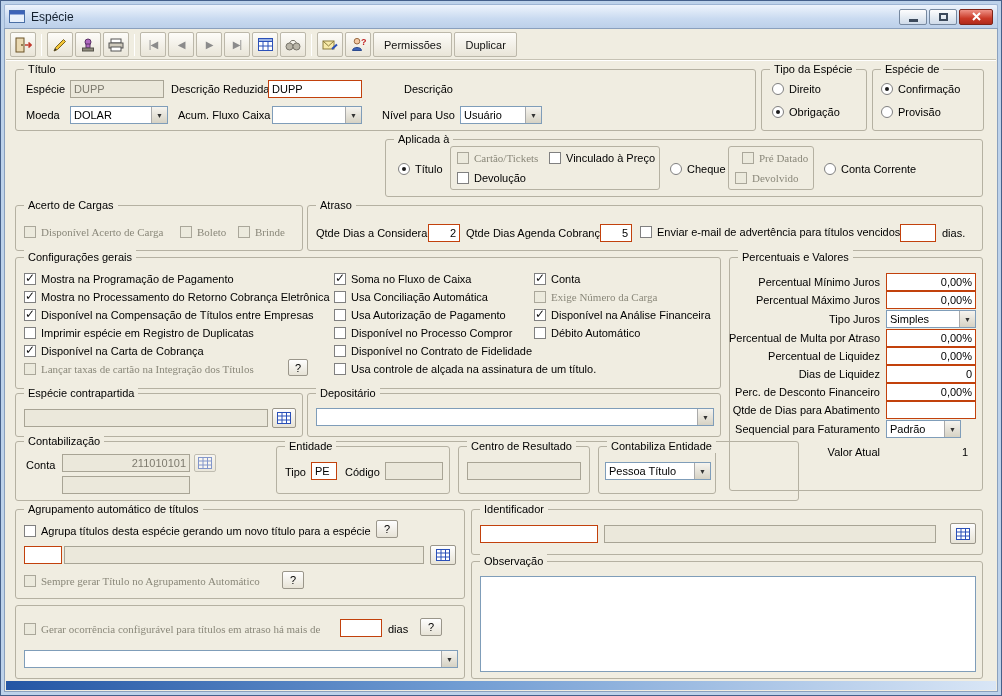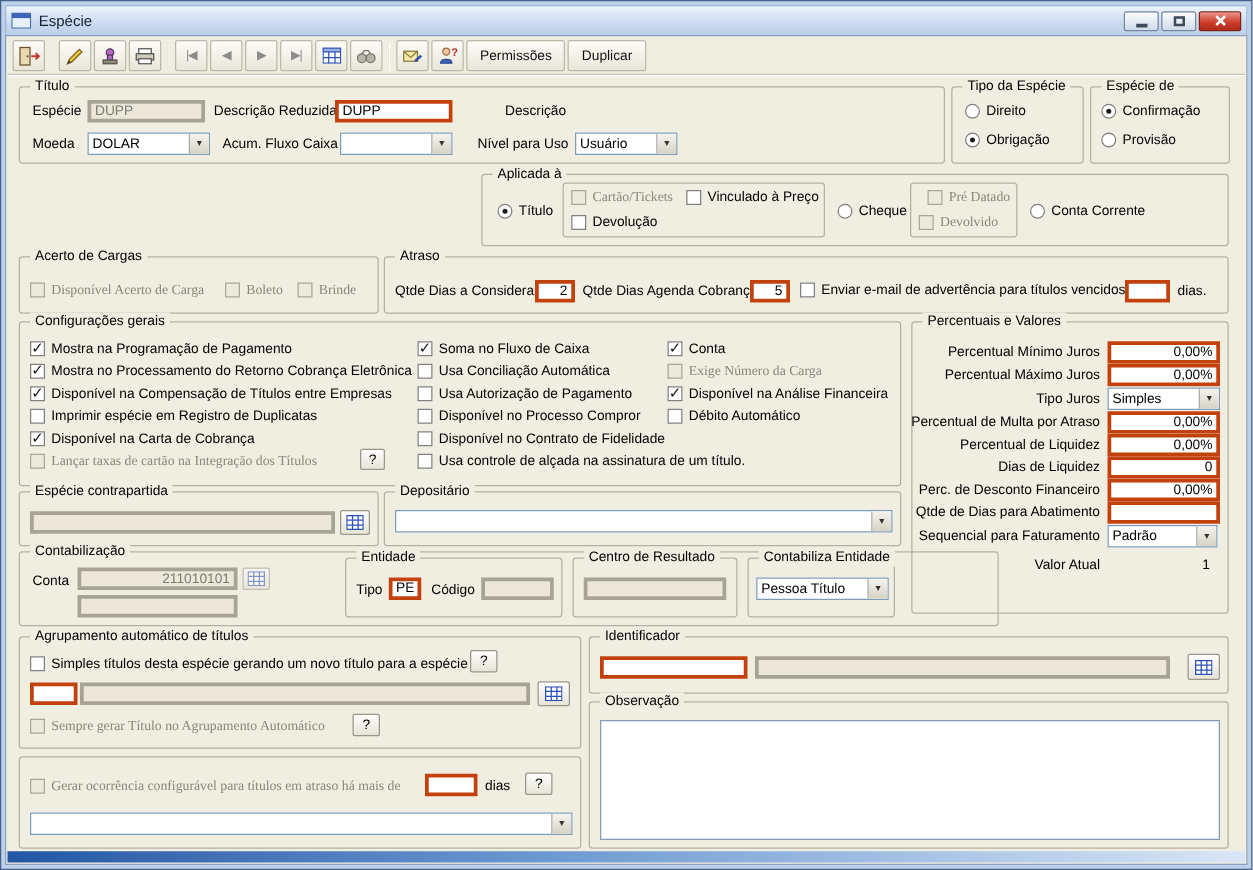--- a/index.html
+++ b/index.html
@@ -30,21 +30,21 @@
   .tbtn.txt { padding:0 10px; font-size:11px; color:#111; }
   .tbtn .nav { font-size:10px; color:#8b8b8b; letter-spacing:-1px; }
   .tsep { width:1px; height:22px; background:#b7b3a5; border-right:1px solid #fff; margin:0 3px; }
 
   
   .client { position:absolute; left:1px; top:32px; right:1px; bottom:11px; }
   .fs { position:absolute; border:1px solid #b5b1a2; border-radius:3px; }
   .fs > .lg { position:absolute; top:-8px; left:8px; background:#f0ede1; padding:0 4px; line-height:14px; color:#000; white-space:nowrap; }
   .lbl { position:absolute; white-space:nowrap; color:#000; }
 
-  input.inp { position:absolute; height:18px; border:3px solid #c2410c; background:#fff; font:11px "Liberation Sans","DejaVu Sans",sans-serif;
+  input.inp { position:absolute; height:18px; border:1px solid #c2410c; background:#fff; font:11px "Liberation Sans","DejaVu Sans",sans-serif;
     padding:0 3px; color:#000; }
   input.inp.num { text-align:right; }
   input.inp.dis { background:#ebe8db; color:#7d7a6e; border-color:#a8a495; }
   textarea.obs { position:absolute; border:1px solid #7f9db9; background:#fff; resize:none;
     font:11px "Liberation Sans","DejaVu Sans",sans-serif; padding:2px; }
 
   .combo { position:absolute; height:18px; border:1px solid #7f9db9; background:#fff; display:flex; overflow:hidden; cursor:pointer; }
   .combo .ct { flex:1; padding:0 3px; line-height:16px; white-space:nowrap; overflow:hidden; }
   .combo .cbn { width:16px; border-left:1px solid #aaa; background:linear-gradient(#f6f4ef,#d6d2c4); display:flex; align-items:center; justify-content:center; }
   .combo .cbn::after { content:"▼"; font-size:7px; color:#333; }
@@ -378,21 +378,21 @@
         <input class="inp num" style="left: 156px; top: 71px; width: 90px;" value="0,00%">
         <span class="lbl" style="right:102px;top:92px">Percentual de Liquidez</span>
         <input class="inp num" style="left: 156px; top: 89px; width: 90px;" value="0,00%">
         <span class="lbl" style="right:102px;top:110px">Dias de Liquidez</span>
         <input class="inp num" style="left: 156px; top: 107px; width: 90px;" value="0">
         <span class="lbl" style="right:102px;top:128px">Perc. de Desconto Financeiro</span>
         <input class="inp num" style="left: 156px; top: 125px; width: 90px;" value="0,00%">
         <span class="lbl" style="right:102px;top:146px">Qtde de Dias para Abatimento</span>
         <input class="inp num" style="left: 156px; top: 143px; width: 90px;" value="">
         <span class="lbl" style="right:102px;top:165px">Sequencial para Faturamento</span>
-        <div class="combo" style="left:156px;top:162px;width:88px">
+        <div class="combo" style="left:156px;top:162px;width:75px">
             <span class="ct">Padrão</span>
             <span class="cbn"></span>
           </div>
         <span class="lbl" style="right:102px;top:188px">Valor Atual</span>
         <span class="pval" style="right:14px;top:188px">1</span>
       </div>
 
       <div class="fs" style="left:9px;top:332px;width:288px;height:44px">
         <span class="lg">Espécie contrapartida</span>
         <input class="inp dis" style="left: 8px; top: 15px; width: 244px;" value="">
@@ -446,21 +446,21 @@
               <span class="ct">Pessoa Título</span>
               <span class="cbn"></span>
             </div>
         </div>
       </div>
 
       <div class="fs" style="left:9px;top:448px;width:450px;height:90px">
         <span class="lg">Agrupamento automático de títulos</span>
         <span class="ck" style="left:8px;top:14px">
             <span class="box"></span>
-            <span>Simples títulos desta espécie gerando um novo título para a espécie</span>
+            <span>Agrupa títulos desta espécie gerando um novo título para a espécie</span>
           </span>
         <span class="qbtn" style="left:360px;top:10px;width:22px;height:18px">?</span>
         <input class="inp" style="left: 8px; top: 36px; width: 38px;" value="">
         <input class="inp dis" style="left: 48px; top: 36px; width: 360px;" value="">
         <span class="gbtn" style="left:414px;top:35px;width:26px;height:20px">
             <svg width="14" height="12">
               <rect x="0.5" y="0.5" width="13" height="11" fill="#fff" stroke="#2b50b8"></rect>
               <line x1="0.5" y1="4" x2="13.5" y2="4" stroke="#2b50b8"></line>
               <line x1="0.5" y1="8" x2="13.5" y2="8" stroke="#2b50b8"></line>
               <line x1="5" y1="0.5" x2="5" y2="11.5" stroke="#2b50b8"></line>

